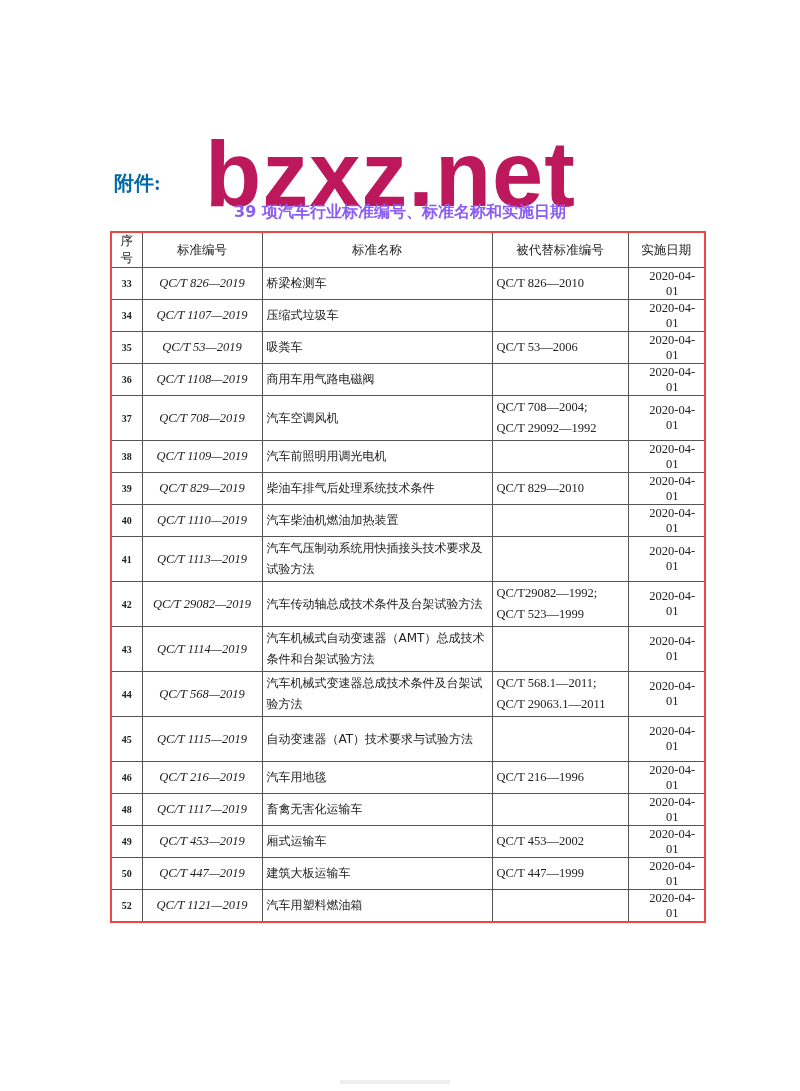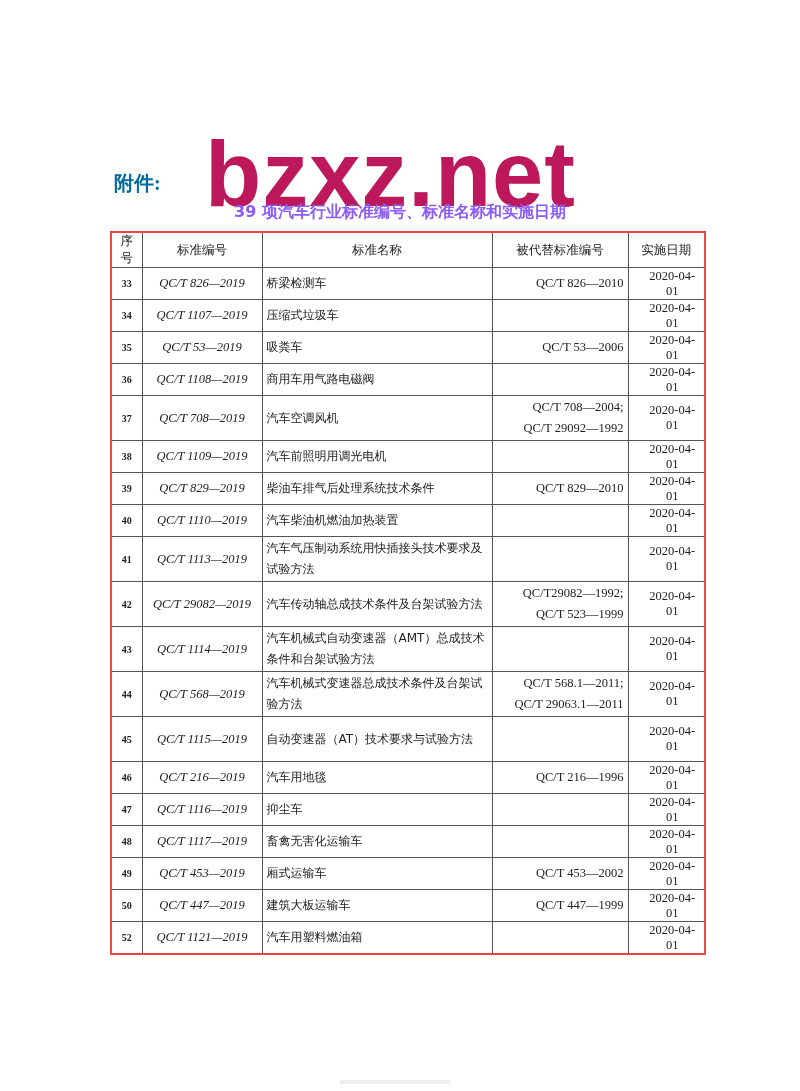--- a/index.html
+++ b/index.html
@@ -10,21 +10,21 @@
   .attach { position:absolute; left:114px; top:170px; font-size:20px; font-weight:bold; color:#0369a1; }
   .title { position:absolute; left:0; width:800px; top:202px; text-align:center; font-size:16px; font-weight:bold; color:#8b5cf6;
            font-family:"DejaVu Sans","Liberation Sans",sans-serif; }
   table { position:absolute; left:110px; top:231px; border-collapse:collapse; width:594px; table-layout:fixed;
           border:2px solid #ef4444; }
   td, th { border:1px solid #555; font-size:12.5px; padding:0 4px; vertical-align:middle; }
   th { height:27px; font-weight:normal; font-family:"DejaVu Sans","Liberation Sans",sans-serif; font-size:12.5px; }
   .c-no { width:23px; text-align:center; font-size:10px;font-weight:bold; }
   .c-code { text-align:center;font-style:italic; }
   .c-name { text-align:left; font-family:"DejaVu Sans","Liberation Sans",sans-serif; font-size:12px; line-height:21px; }
-  .c-rep { text-align:right; line-height:21px; }
+  .c-rep { text-align:left; line-height:21px; }
   .c-date { text-align:center;padding-left:16px; }
   tr.r1 td { height:31px; }
   tr.r2 td { height:44px; }
   .footer { position:absolute; top:1080px; left:340px; width:110px; height:4px; background:#eee; }
 </style>
 </head>
 <body>
 
 <div class="watermark">bzxz.net</div>
 <div class="attach">附件:</div>
@@ -143,27 +143,20 @@
         <td class="c-date">2020-04-01</td>
       </tr>
       <tr class="r1">
         <td class="c-no">46</td>
         <td class="c-code">QC/T 216—2019</td>
         <td class="c-name">汽车用地毯</td>
         <td class="c-rep" style="white-space: pre-line;">QC/T 216—1996</td>
         <td class="c-date">2020-04-01</td>
       </tr>
       <tr class="r1">
-        <td class="c-no">47</td>
-        <td class="c-code">QC/T 1116—2019</td>
-        <td class="c-name">抑尘车</td>
-        <td class="c-rep" style="white-space: pre-line;"></td>
-        <td class="c-date">2020-04-01</td>
-      </tr>
-      <tr class="r1">
         <td class="c-no">48</td>
         <td class="c-code">QC/T 1117—2019</td>
         <td class="c-name">畜禽无害化运输车</td>
         <td class="c-rep" style="white-space: pre-line;"></td>
         <td class="c-date">2020-04-01</td>
       </tr>
       <tr class="r1">
         <td class="c-no">49</td>
         <td class="c-code">QC/T 453—2019</td>
         <td class="c-name">厢式运输车</td>

